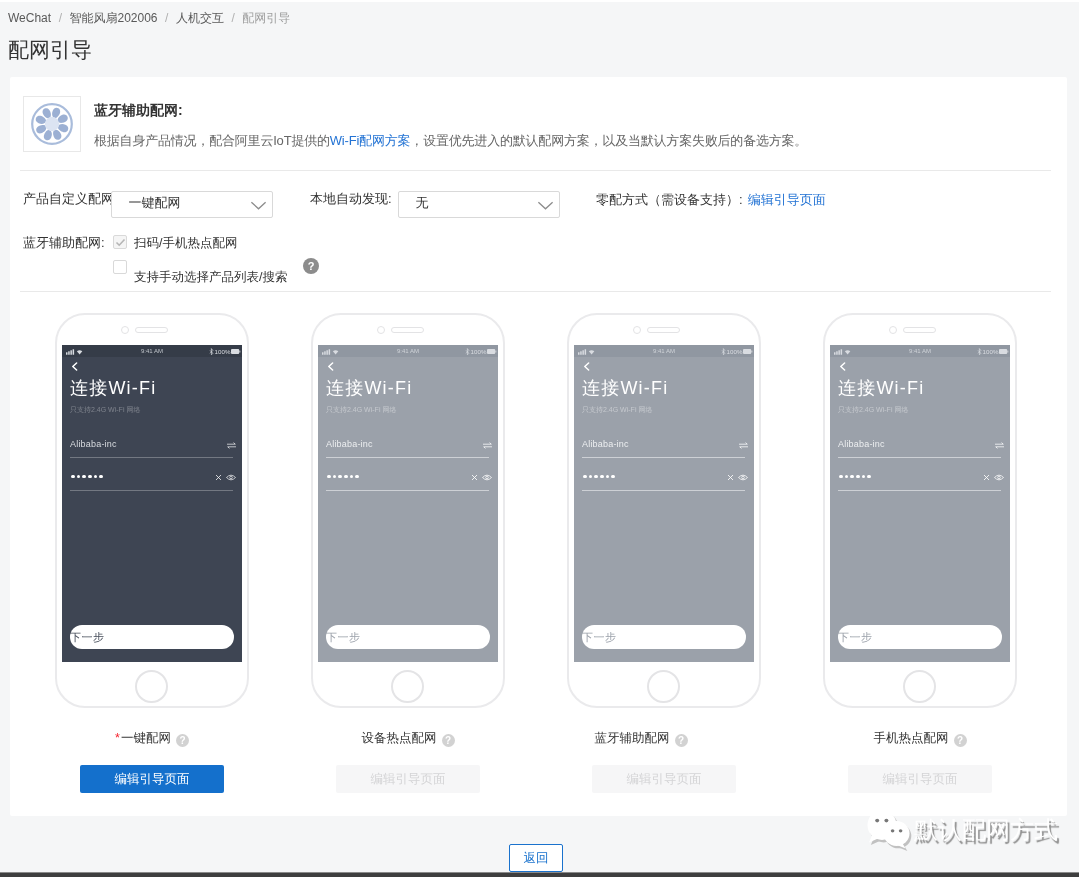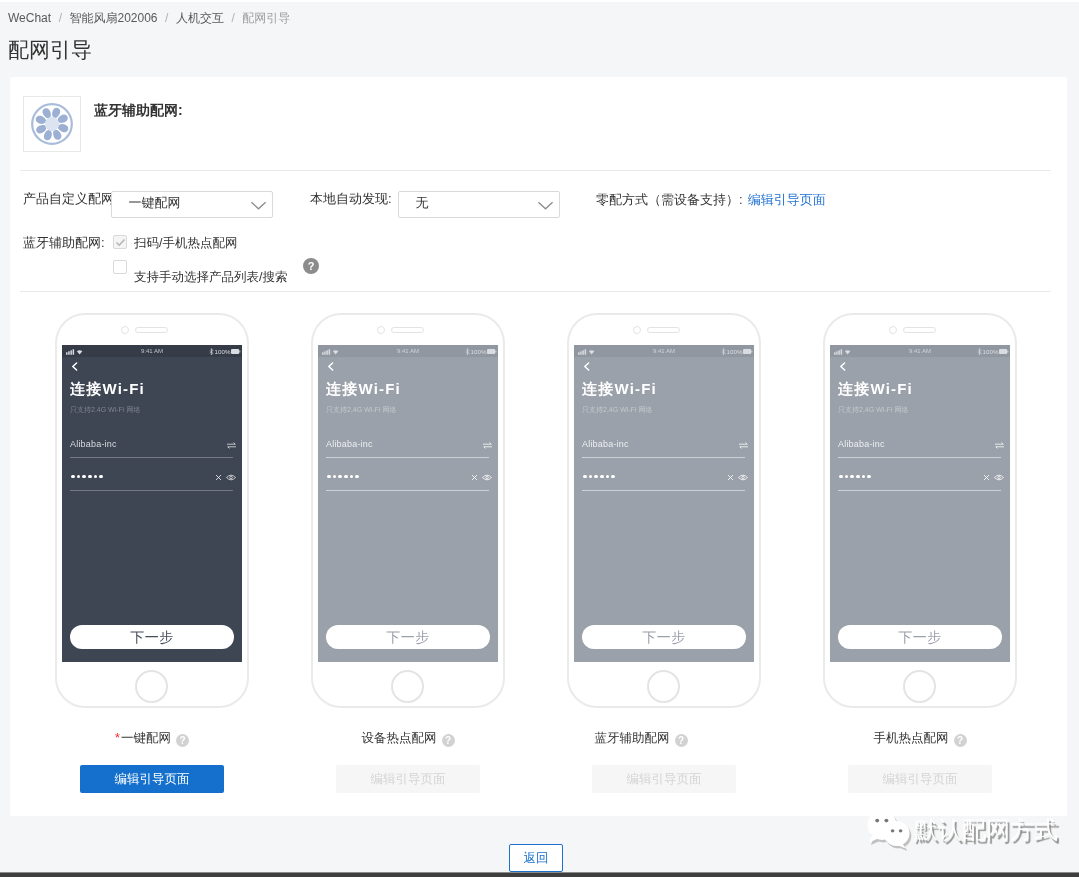--- a/index.html
+++ b/index.html
@@ -26,30 +26,30 @@
 .qmark.light{position:static;display:inline-block;background:#d2d2d2;width:13px;height:13px;line-height:13px;font-size:10px;margin-left:5px;vertical-align:-1.5px}
 .ph{position:absolute;top:313px;width:194px;height:395px;border:2px solid #eaeaec;border-radius:30px;background:#fff}
 .cam{position:absolute;left:64px;top:11px;width:8px;height:8px;border:1px solid #e3e3e5;border-radius:50%}
 .spk{position:absolute;left:78px;top:12px;width:33px;height:6px;border:1px solid #e3e3e5;border-radius:3px}
 .scr{position:absolute;left:5px;top:30px;width:180px;height:317px}
 .sb{position:absolute;left:0;top:0;width:180px;height:12px}
 .sbl{position:absolute;left:4px;top:2px}
 .sbt{position:absolute;left:0;right:0;top:0;text-align:center;font-size:6px;line-height:12px}
 .sbr{position:absolute;right:1px;top:1.5px}
 .bk{position:absolute;left:9px;top:17px}
-.t1{position:absolute;left:8px;top:37px;font-size:15px;line-height:13px;font-weight:bold;color:#fff;letter-spacing:1.2px}
+.t1{position:absolute;left:8px;top:37px;font-size:18px;line-height:13px;font-weight:normal;color:#fff;letter-spacing:1.2px}
 .t2{position:absolute;left:8px;top:61px;font-size:7px;line-height:8px}
 .f1{position:absolute;left:8px;top:95px;font-size:9px;line-height:9px;letter-spacing:0.2px}
 .ic1{position:absolute;left:165px;top:97px}
 .u{position:absolute;left:8px;width:163px;height:1px}
 .dots{position:absolute;left:9px;top:129.5px;height:4px;display:flex;align-items:center}
 .dots i{display:block;width:3.5px;height:3.5px;border-radius:50%;background:#fff;margin-right:2.2px}
 .ic2{position:absolute;left:152.5px;top:129px}
 .ic3{position:absolute;left:164px;top:129px}
-.nxt{position:absolute;left:8px;top:280px;width:164px;height:24px;background:#fff;border-radius:12px;font-size:14px;text-align:center;line-height:24px;letter-spacing:0.5px}
+.nxt{position:absolute;left:8px;top:280px;width:164px;height:24px;background:#fff;border-radius:12px;font-size:11px;line-height:24px;letter-spacing:0.5px}
 .home{position:absolute;left:78px;top:355px;width:33px;height:33px;border:2px solid #e4e4e6;border-radius:50%}
 .plab{position:absolute;top:731px;width:194px;text-align:center;font-size:12.5px;line-height:14px;color:#333}
 .req{color:#f5222d;margin-right:1px}
 .pbtn{position:absolute;top:765px;width:144px;height:28px;font-size:12.5px;text-align:center;line-height:28px;border-radius:2px}
 .pbtn.on{background:#1470cc;color:#fff}
 .pbtn.off{background:#f6f6f7;color:#d4d4d6}
 #back{position:absolute;left:509px;top:844px;width:54px;height:28px;border:1px solid #1a72cd;border-radius:2px;background:#fff;color:#1a72cd;font-size:12.5px;text-align:center;line-height:26px}
 #wm-t{position:absolute;left:914px;top:817px;font-size:24px;line-height:26px;color:#fff;letter-spacing:0;text-shadow:2px 3px 1px #8f8f8f}
 #botbar{position:absolute;left:0;top:872px;width:1079px;height:5px;background:#3e3e3e;border-top:1px solid #8a8a8a}
 </style></head><body>
@@ -69,20 +69,21 @@
 <use href="#b" transform="rotate(135 24 24)"></use>
 <use href="#b" transform="rotate(180 24 24)"></use>
 <use href="#b" transform="rotate(225 24 24)"></use>
 <use href="#b" transform="rotate(270 24 24)"></use>
 <use href="#b" transform="rotate(315 24 24)"></use>
 </g>
 <circle cx="24" cy="24" r="7.2" fill="#dce4f2"></circle>
 </svg>
     </div>
 <div id="intro-h">蓝牙辅助配网:</div>
+<div id="intro-p">根据自身产品情况，配合阿里云IoT提供的<a>Wi-Fi配网方案</a>，设置优先进入的默认配网方案，以及当默认方案失败后的备选方案。</div>
 <div class="hr" style="top:93px"></div>
 <div class="flabel" style="left:13px;top:115px;line-height:13px">产品自定义配网:</div>
 <div class="sel" style="left:100.5px;top:113.5px">一键配网<svg width="17" height="9" viewBox="0 0 17 9">
         <path d="M1.4 1.2 L8.5 7.8 L15.6 1.2" stroke="#8c8c8c" stroke-width="1.3" fill="none"></path>
       </svg></div>
 <div class="flabel" style="left:300px;top:115px;line-height:13px">本地自动发现:</div>
 <div class="sel" style="left:387.5px;top:113.5px">无<svg width="17" height="9" viewBox="0 0 17 9">
         <path d="M1.4 1.2 L8.5 7.8 L15.6 1.2" stroke="#8c8c8c" stroke-width="1.3" fill="none"></path>
       </svg></div>
 <div class="flabel" style="left:586px;top:116px;line-height:13px">零配方式（需设备支持）:<span class="zlink">编辑引导页面</span></div>

